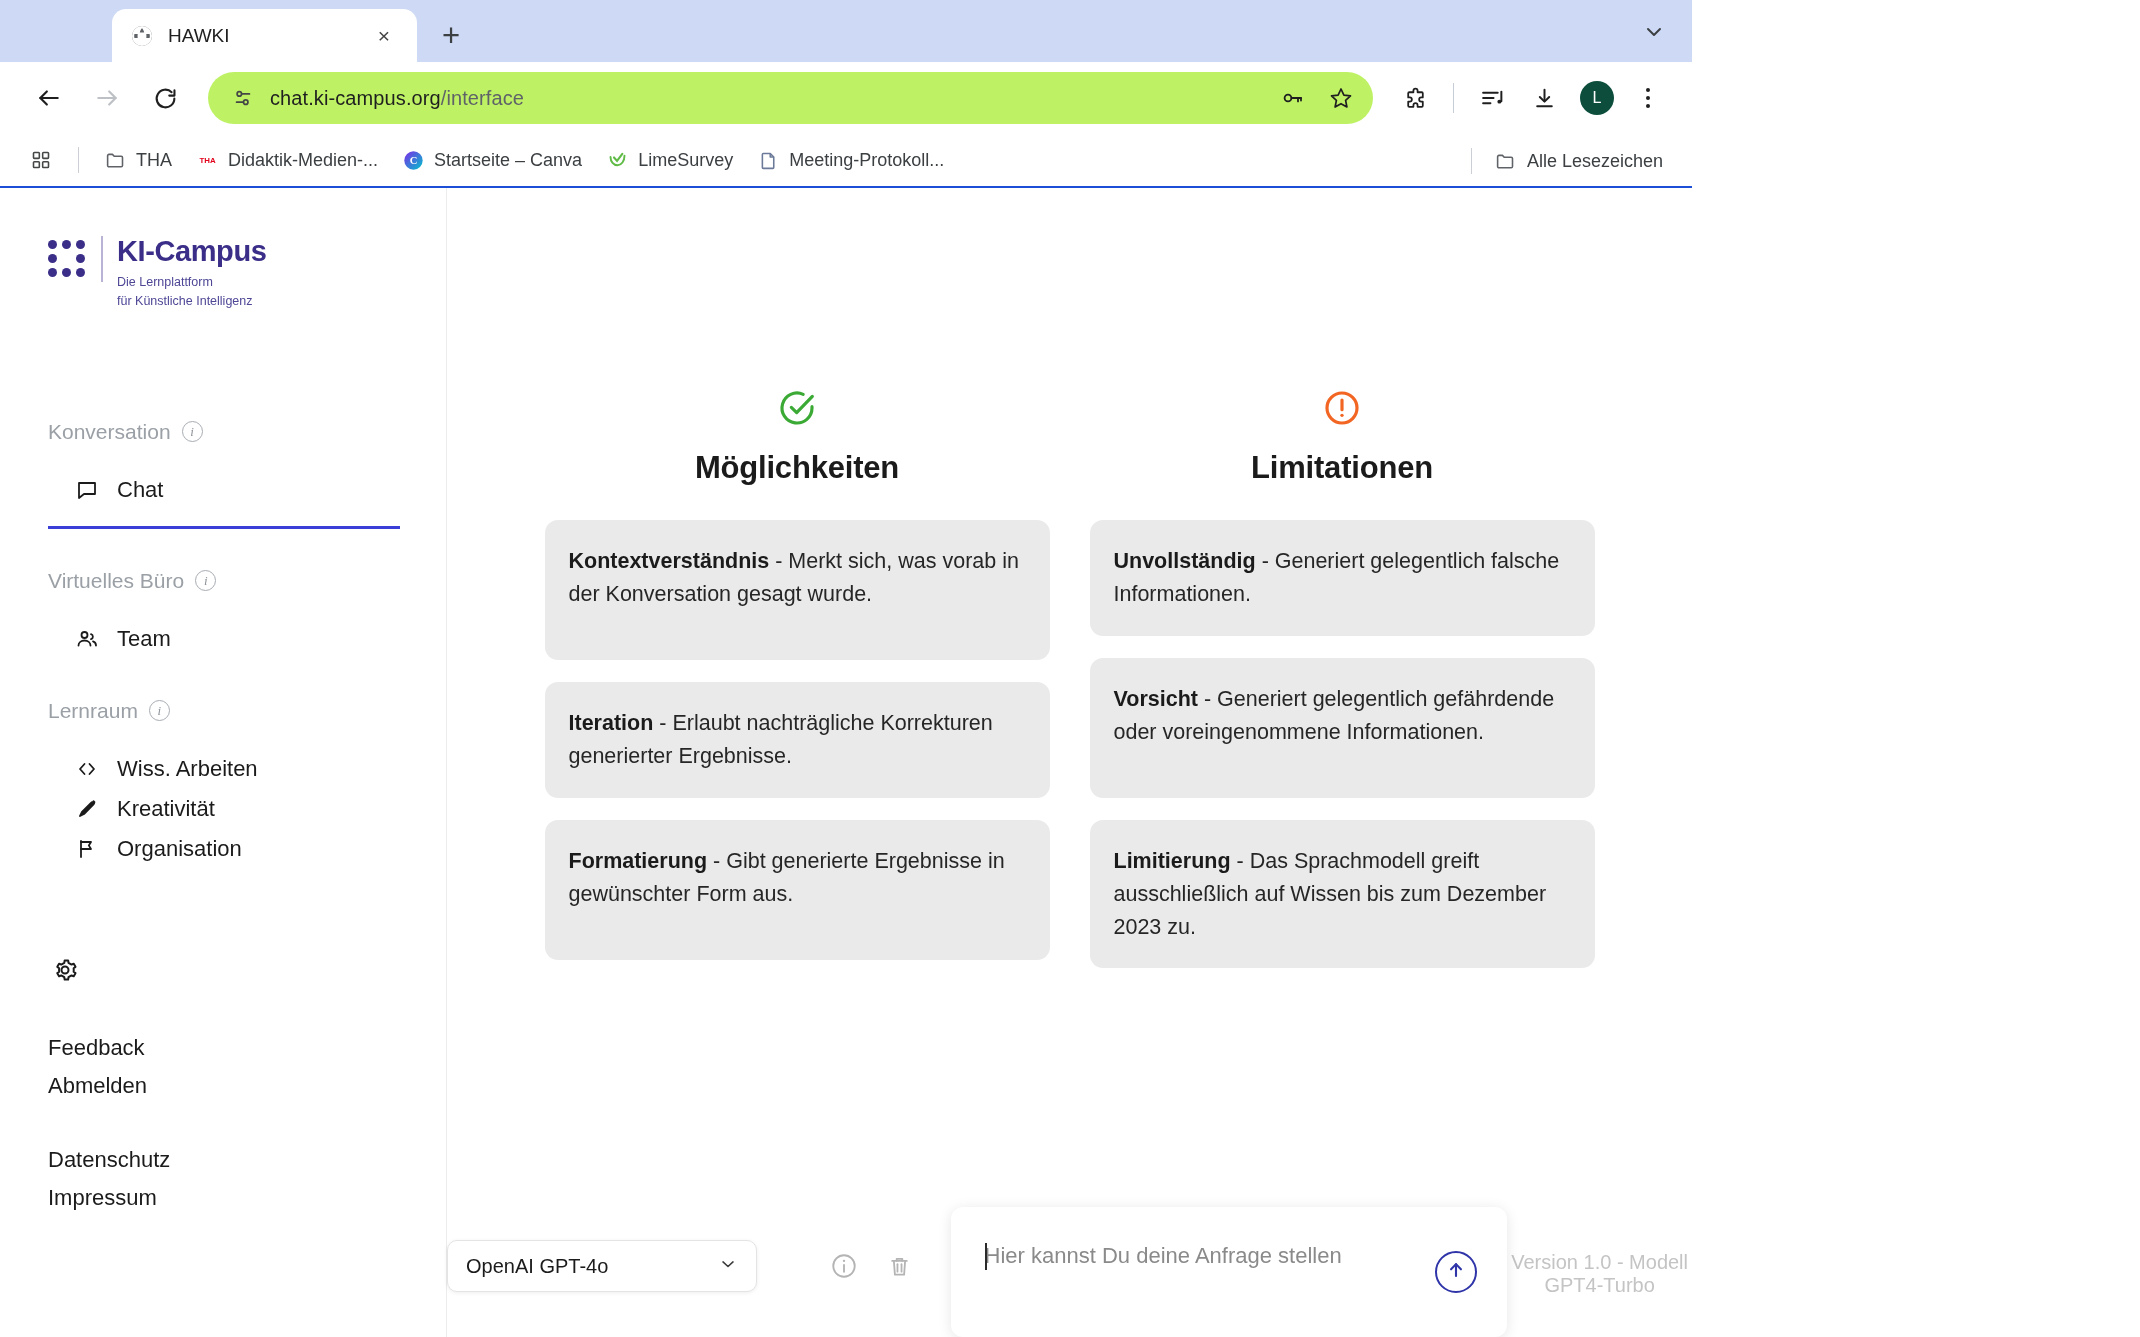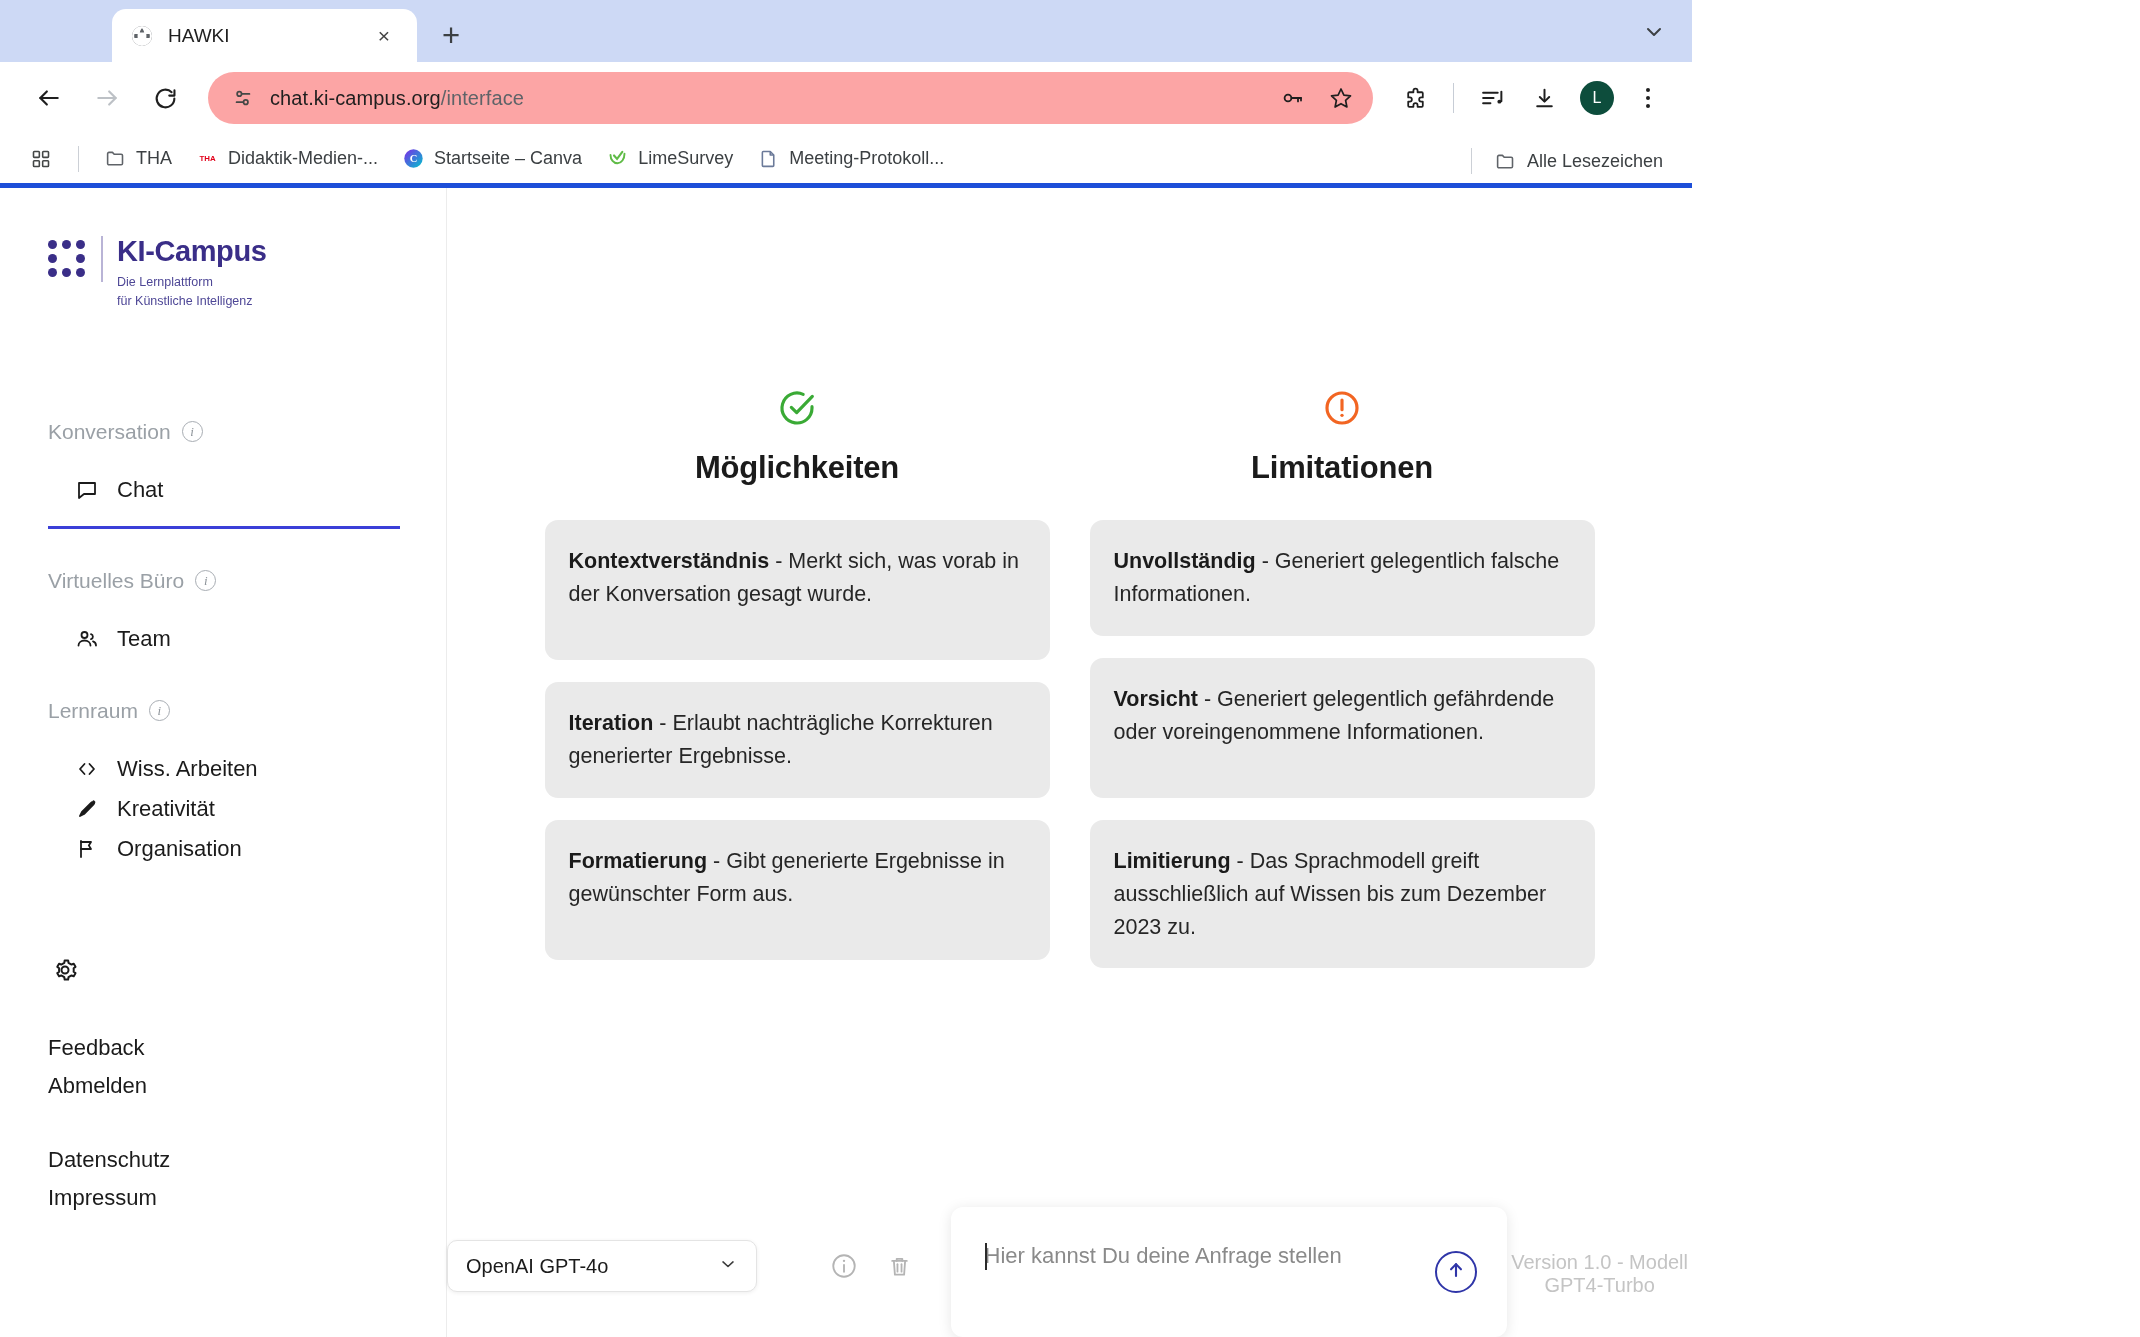--- a/index.html
+++ b/index.html
@@ -64,21 +64,21 @@
     flex: 0 0 72px;
   }
   .nav-btn {
     width: 54px; height: 54px; border-radius: 50%;
     display: flex; align-items: center; justify-content: center;
     color: #1f1f1f;
   }
   .nav-btn.disabled { color: #bdc1c6; }
   .omnibox {
     flex: 1; height: 52px; margin: 0 14px 0 12px;
-    background: #fca5a5; border-radius: 26px;
+    background: #bef264; border-radius: 26px;
     display: flex; align-items: center; padding: 0 18px;
     position: relative;
   }
   .omni-site-icon {
     width: 34px; height: 34px; flex: 0 0 34px;
     display: flex; align-items: center; justify-content: center;
     color: #444746; margin-right: 10px;
   }
   .omni-url { font-size: 20px; color: #1f1f1f; white-space: nowrap; letter-spacing: .1px; }
   .omni-url .path { color: #5f6368; }
@@ -107,21 +107,21 @@
     width: 44px; height: 48px;
     display: flex; flex-direction: column; align-items: center; justify-content: center;
     gap: 4px;
   }
   .kebab i { width: 4px; height: 4px; border-radius: 50%; background: #1f1f1f; display: block; }
 
   .bookmarks {
     height: 54px; background: #ffffff;
     display: flex; align-items: center;
     padding: 0 18px; gap: 2px;
-    border-bottom: 5px solid #1d4ed8;
+    border-bottom: 2px solid #1d4ed8;
     flex: 0 0 54px;
     position: relative;
   }
   .bm-apps {
     width: 46px; height: 40px;
     display: flex; align-items: center; justify-content: center;
     color: #444746;
   }
   .bm-sep { width: 1px; height: 26px; background: #ccd0d6; margin: 0 12px; }
   .bm {

